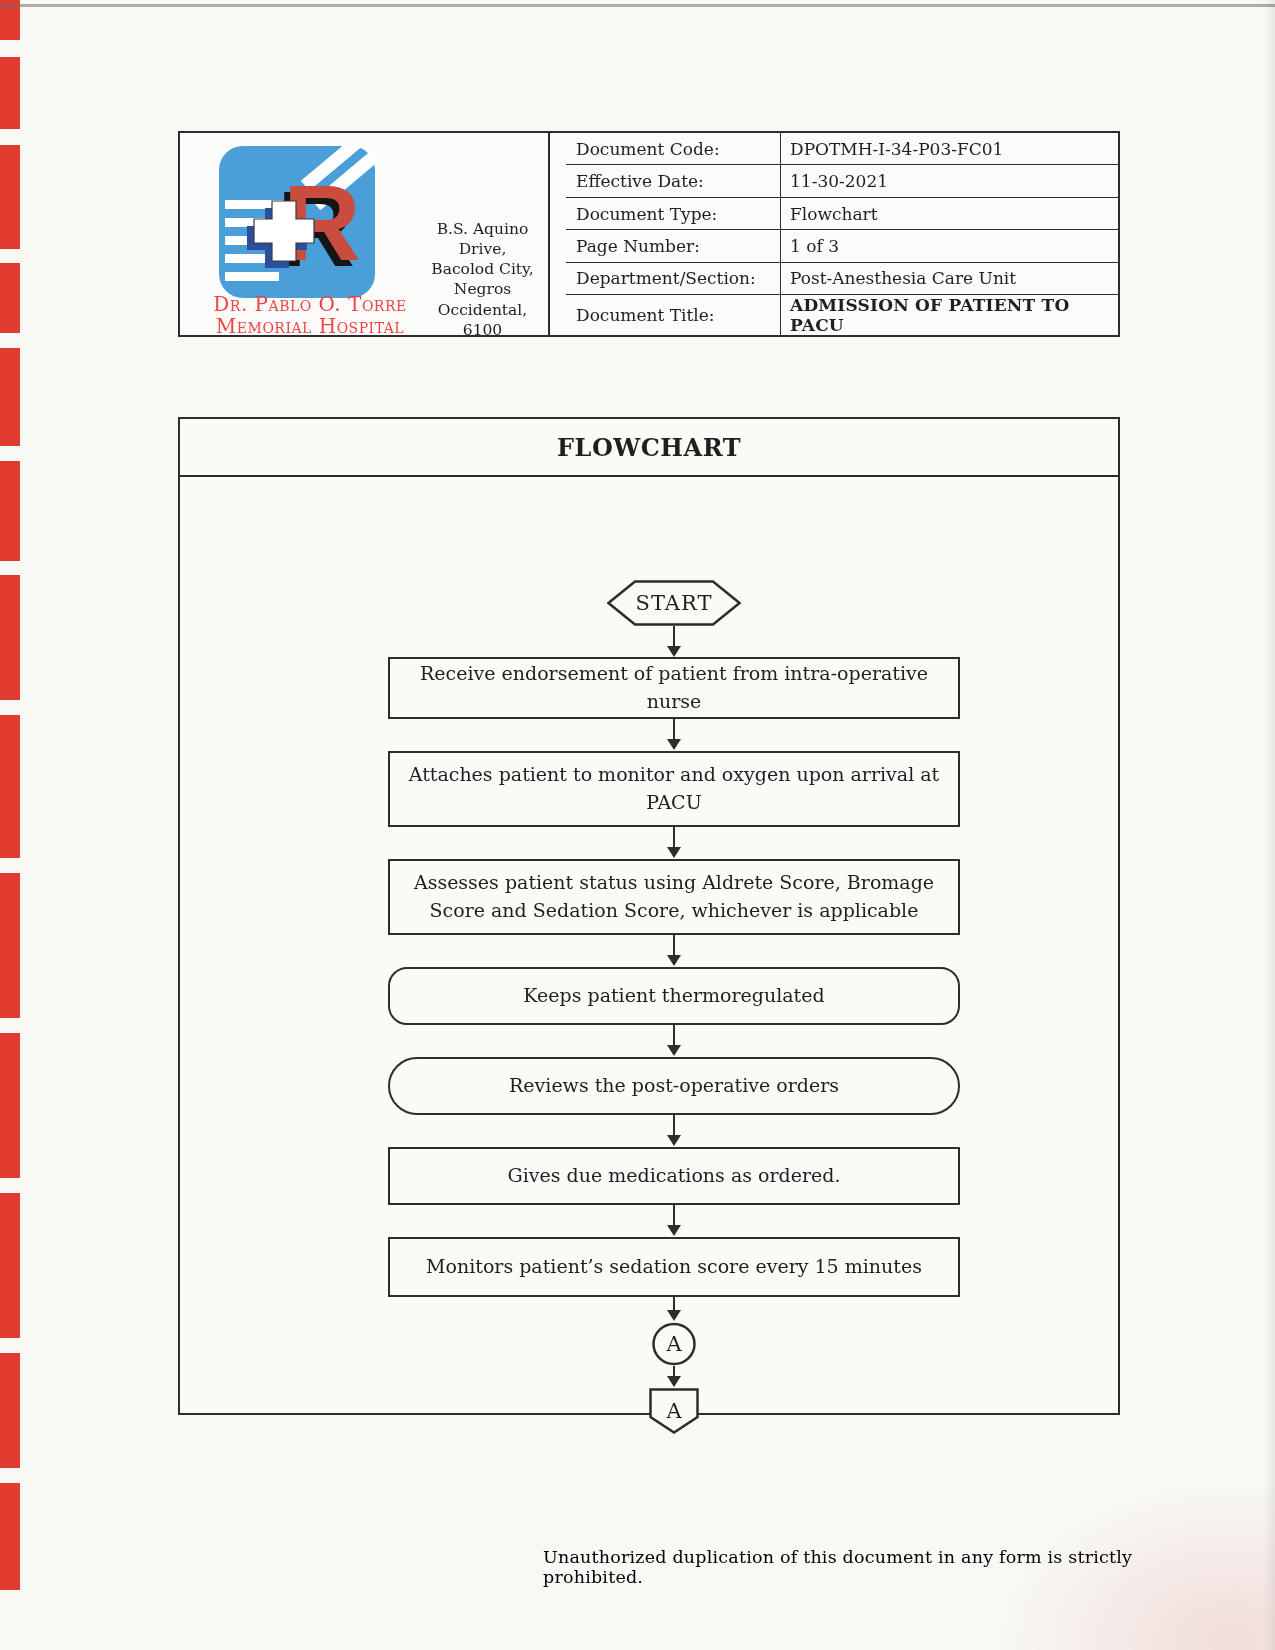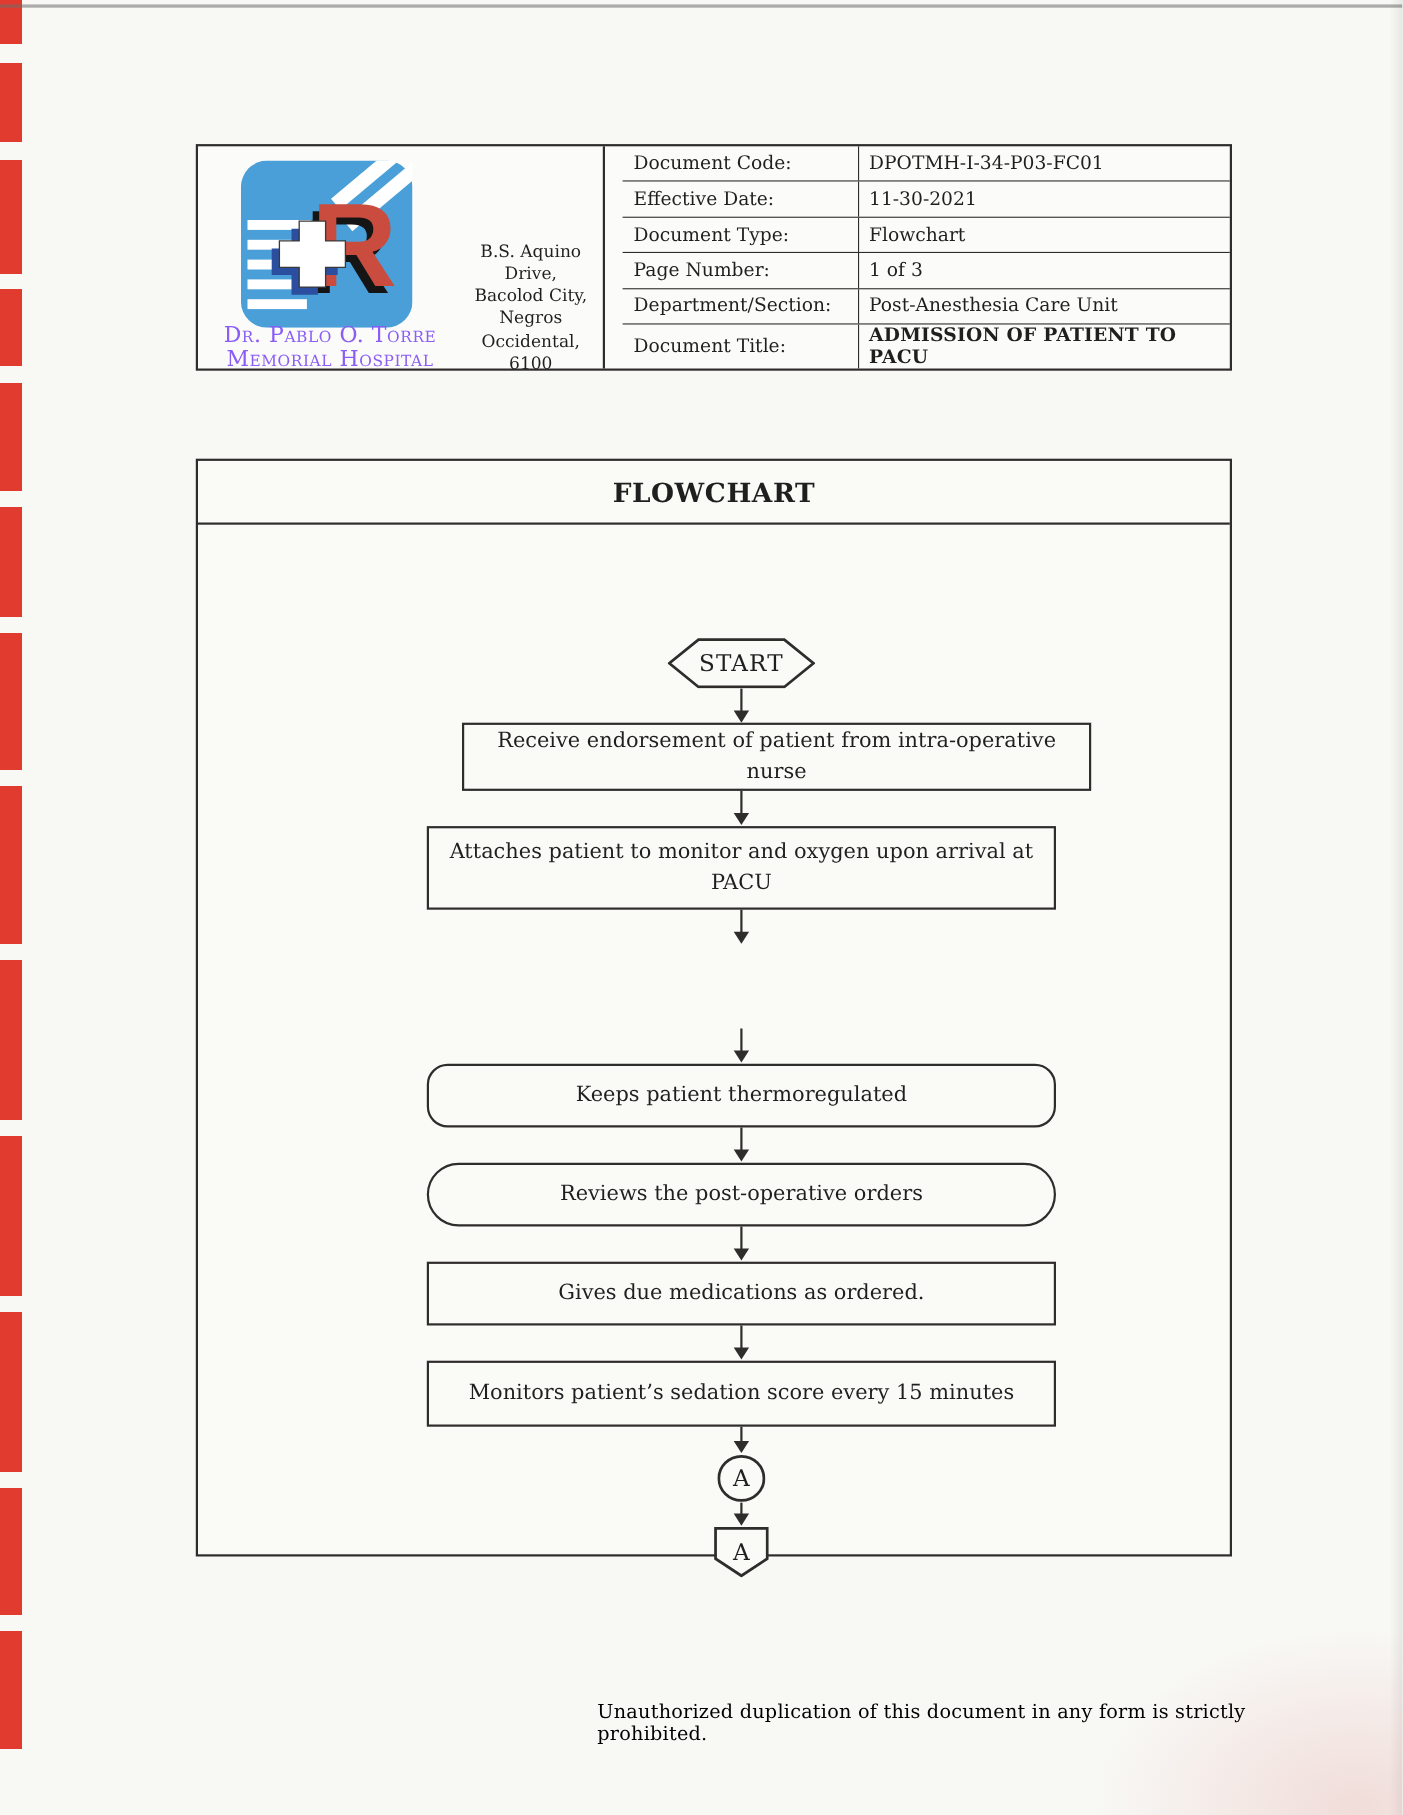--- a/index.html
+++ b/index.html
@@ -36,22 +36,22 @@
     background:radial-gradient(ellipse at 85% 95%,rgba(222,150,145,0.28),rgba(222,150,145,0) 70%);}
 
   
   #header-table{
     position:absolute;left:178px;top:131px;width:942px;height:206px;
     border:2px solid #2e2d2b;display:flex;box-sizing:border-box;background:#fbfbf9;
   }
   #header-left{width:370px;border-right:2px solid #2e2d2b;position:relative;box-sizing:border-box;}
   #logo{position:absolute;left:39px;top:13px;width:156px;height:152px;}
   #hospital-name{
-    position:absolute;left:6px;top:160px;width:228px;text-align:center;
-    font-variant:small-caps;font-size:20px;line-height:1.12;color:#8b5cf6;letter-spacing:0.5px;
+    position:absolute;left:16px;top:160px;width:228px;text-align:center;
+    font-variant:small-caps;font-size:20px;line-height:1.12;color:#ef4444;letter-spacing:0.5px;
   }
   #hospital-address{
     position:absolute;left:235px;top:86px;width:135px;text-align:center;
     font-size:15.5px;line-height:1.3;color:#201f1e;
   }
   #header-right{flex:1;display:flex;flex-direction:column;margin-left:16px;}
   .h-row{flex:1;display:flex;border-bottom:1.5px solid #2e2d2b;}
   .h-row:last-child{border-bottom:none;}
   .h-label{width:215px;border-right:1.5px solid #2e2d2b;display:flex;align-items:center;
     padding-left:10px;font-size:17px;box-sizing:border-box;}
@@ -171,30 +171,33 @@
 
       <div class="shape" style="left:427px;top:103px;width:134px;height:46px;">
         <svg width="134" height="46" viewBox="0 0 134 46" xmlns="http://www.w3.org/2000/svg">
           <polygon points="28,1.5 106,1.5 132.5,23 106,44.5 28,44.5 1.5,23" fill="#fafaf7" stroke="#2e2d2b" stroke-width="2.5"></polygon>
         </svg>
         <div class="shape-label">START</div>
       </div>
 
       <div class="arrow" style="top:149px;height:21px;"></div>
 
-      <div class="step-box" style="top:180px;height:62px;margin-left:32px;">
+      <div class="step-box" style="top:180px;height:62px;">
         <span>Receive endorsement of patient from intra-operative nurse</span>
       </div>
       <div class="arrow" style="top:242px;height:21px;"></div>
 
       <div class="step-box" style="top:274px;height:76px;">
         <span>Attaches patient to monitor and oxygen upon arrival at PACU</span>
       </div>
       <div class="arrow" style="top:350px;height:21px;"></div>
 
+      <div class="step-box" style="top:382px;height:76px;">
+        <span>Assesses patient status using Aldrete Score, Bromage Score and Sedation Score, whichever is applicable</span>
+      </div>
       <div class="arrow" style="top:458px;height:21px;"></div>
 
       <div class="step-box" style="top:490px;height:58px;border-radius:19px;">
         <span>Keeps patient thermoregulated</span>
       </div>
       <div class="arrow" style="top:548px;height:21px;"></div>
 
       <div class="step-box" style="top:580px;height:58px;border-radius:29px;">
         <span>Reviews the post-operative orders</span>
       </div>

